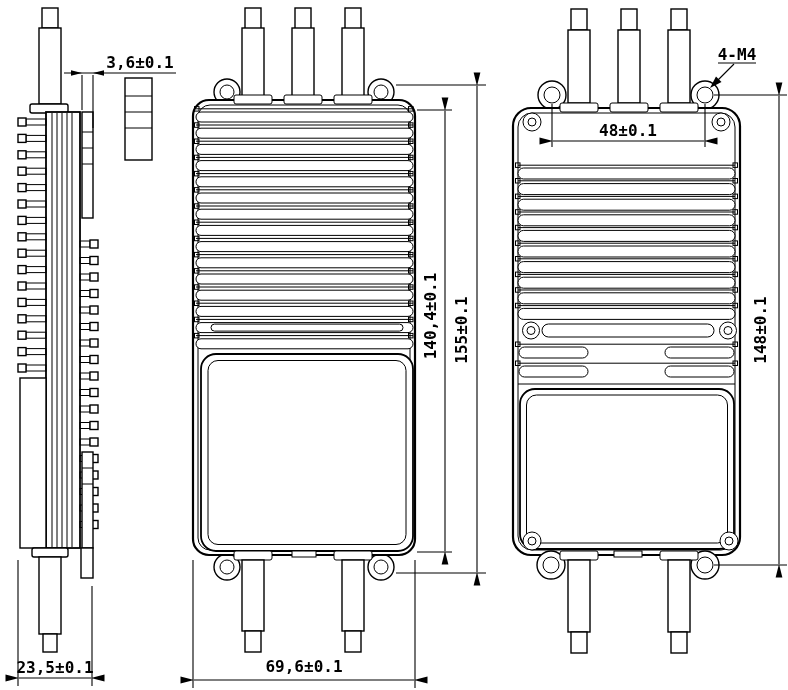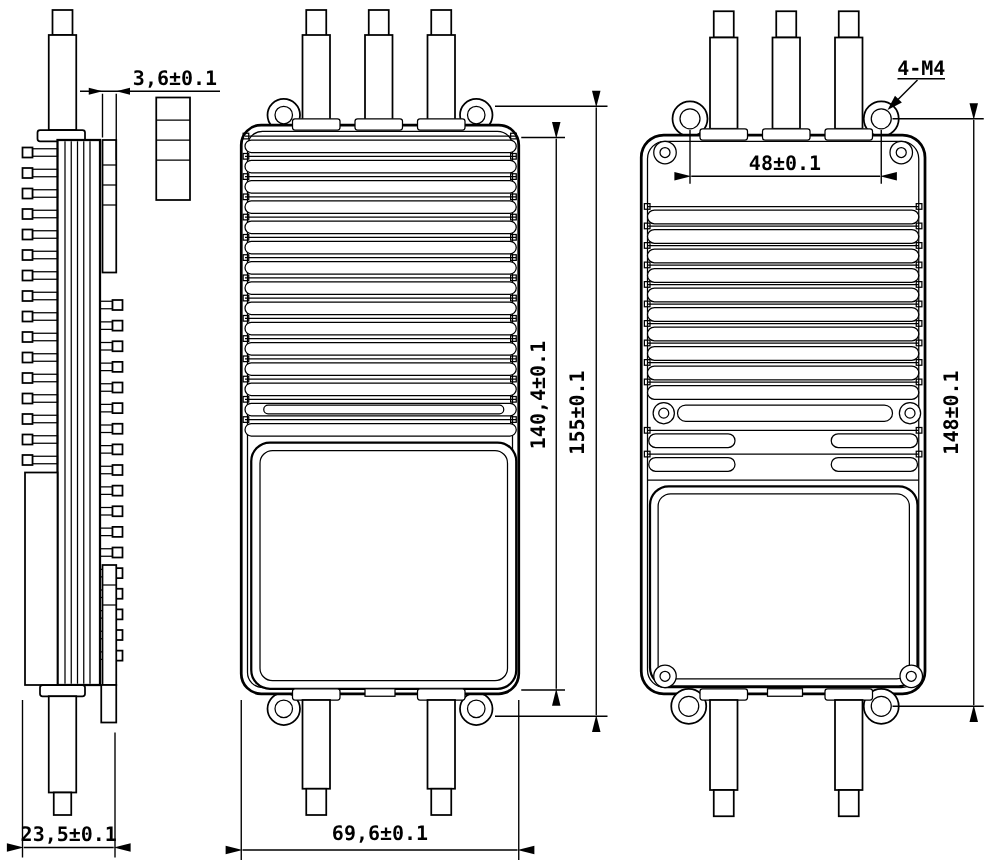--- a/index.html
+++ b/index.html
@@ -1,16 +1,16 @@
 <!DOCTYPE html>
 <html><head>
 <meta charset="utf-8">
 <style>
   html,body{margin:0;padding:0;background:#ffffff;}
-  .stage{width:788px;height:690px;background:#ffffff;position:relative;overflow:hidden;}
+  .stage{width:788px;height:690px;background:#ffffff;position:relative;overflow:hidden;border-radius:20px;}
   svg{display:block;}
   .ol   {fill:#ffffff;stroke:#000000;stroke-width:2.2;}  
   .ol2  {fill:#ffffff;stroke:#000000;stroke-width:1.8;}
   .md   {fill:#ffffff;stroke:#000000;stroke-width:1.4;}  
   .th   {fill:none;stroke:#000000;stroke-width:1;}       
   .thf  {fill:#ffffff;stroke:#000000;stroke-width:1;}
   .dim  {fill:none;stroke:#000000;stroke-width:1.1;}
   .arr  {fill:#000000;stroke:none;}
   text.dtx{font-family:"DejaVu Sans Mono","Liberation Mono",monospace;
            font-weight:bold;font-size:16px;fill:#000000;letter-spacing:0px;}

